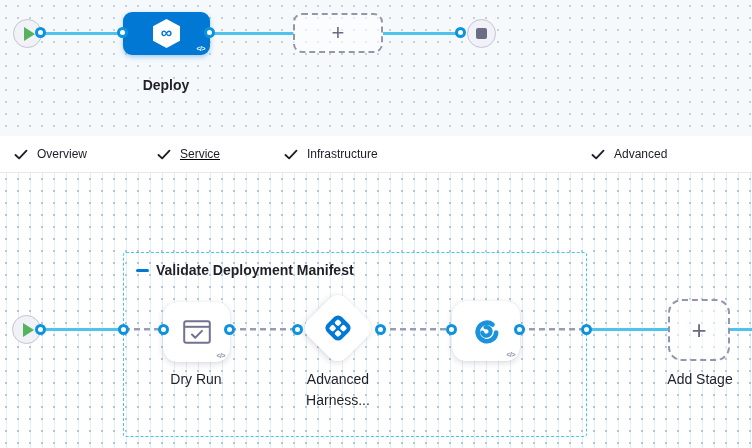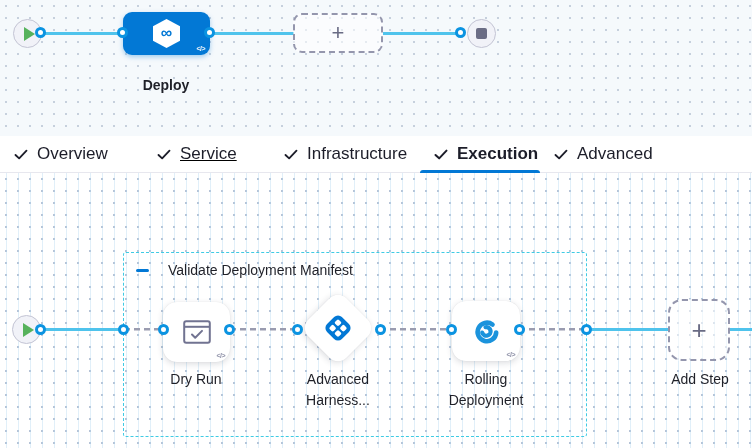--- a/index.html
+++ b/index.html
@@ -21,24 +21,24 @@
     background-size:12px 12px,12px 12px;
     background-position:6px 0,0 0;
   }
 
   
   .tabbar{
     position:absolute;left:0;top:136px;width:752px;height:37px;
     background:#ffffff;border-bottom:1px solid #e7e7ee;box-sizing:border-box;z-index:10;
   }
   .tab{position:absolute;top:0;height:36px;display:flex;align-items:center;gap:9px;cursor:pointer;}
-  .tab .lbl{font-size:17px;color:#1c1d29;font-weight:500;white-space:nowrap;}
+  .tab .lbl{font-size:12px;color:#1c1d29;font-weight:500;white-space:nowrap;}
   .tab.active .lbl{font-weight:700;}
   .tab .underline{position:absolute;left:-14px;right:-2px;bottom:-1px;height:3px;background:#0278d5;border-radius:3px 3px 0 0;}
-  .t0{left:14px;} .t1{left:157px;text-decoration:underline;} .t2{left:284px;} .t3{left:434px;} .t4{left:554px;}
+  .t0{left:14px;} .t1{left:157px;text-decoration:underline;} .t2{left:284px;} .t3{left:434px;} .t4{left:591px;}
 
   
   .round-btn{
     position:absolute;width:29px;height:29px;border-radius:50%;
     background:#f1f2f8;border:1px solid #c3c4d4;box-sizing:border-box;
     display:flex;align-items:center;justify-content:center;z-index:4;cursor:pointer;
   }
   .play-tri{width:0;height:0;border-left:11px solid #56b25c;border-top:7px solid transparent;border-bottom:7px solid transparent;margin-left:3px;}
   .stop-sq{width:11px;height:11px;border-radius:2px;background:#6b6d85;}
   .node{
@@ -71,21 +71,21 @@
   .plus{color:#696b84;font-size:22px;font-weight:300;line-height:1;}
   .add-stage{left:293px;top:13px;width:90px;height:40px;border-radius:9px;}
   .add-step{left:668px;top:126px;width:62px;height:62px;border-radius:14px;}
   .add-step .plus{font-size:26px;}
 
   
   .step-group{
     position:absolute;left:123px;top:79px;width:464px;height:185px;
     border:1.6px dashed #3fcbe4;border-radius:3px;box-sizing:border-box;z-index:0;
   }
-  .group-label{position:absolute;left:12px;top:9px;display:flex;align-items:center;gap:19px;cursor:pointer;}
+  .group-label{position:absolute;left:12px;top:9px;display:flex;align-items:center;gap:7px;cursor:pointer;font-weight:bold;}
   .group-label .dash{width:13px;height:3px;background:#0278d5;border-radius:2px;}
   .group-label .txt{font-size:14px;color:#1f2028;}
   .step-card{
     position:absolute;background:#fff;border-radius:14px;z-index:3;cursor:pointer;
     box-shadow:0 2px 6px rgba(40,41,61,0.16),0 0 1px rgba(40,41,61,0.12);
     display:flex;align-items:center;justify-content:center;
   }
   .diamond{
     position:absolute;left:311px;top:128px;width:54px;height:54px;background:#fff;border-radius:12px;
     transform:rotate(45deg);z-index:3;cursor:pointer;
@@ -141,27 +141,20 @@
     <svg width="14" height="11" viewBox="0 0 15 12">
         <path d="M1.5 6.5 L5.5 10.2 L13.5 1.8" stroke="#1c1d29" stroke-width="2" fill="none" stroke-linecap="round" stroke-linejoin="round"></path>
       </svg>
     <span class="lbl">Service</span>
   </div>
   <div class="tab t2">
     <svg width="14" height="11" viewBox="0 0 15 12">
         <path d="M1.5 6.5 L5.5 10.2 L13.5 1.8" stroke="#1c1d29" stroke-width="2" fill="none" stroke-linecap="round" stroke-linejoin="round"></path>
       </svg>
     <span class="lbl">Infrastructure</span>
-  </div>
-  <div class="tab t3 active">
-    <svg width="14" height="11" viewBox="0 0 15 12">
-        <path d="M1.5 6.5 L5.5 10.2 L13.5 1.8" stroke="#1c1d29" stroke-width="2.2" fill="none" stroke-linecap="round" stroke-linejoin="round"></path>
-      </svg>
-    <span class="lbl">Execution</span>
-    <div class="underline"></div>
   </div>
   <div class="tab t4">
     <svg width="14" height="11" viewBox="0 0 15 12">
         <path d="M1.5 6.5 L5.5 10.2 L13.5 1.8" stroke="#1c1d29" stroke-width="2" fill="none" stroke-linecap="round" stroke-linejoin="round"></path>
       </svg>
     <span class="lbl">Advanced</span>
   </div>
 </div>
 
 <div class="canvas-bottom">
@@ -222,15 +215,14 @@
   <div class="node" style="left:158px;top:151px;"></div>
   <div class="node" style="left:224px;top:151px;"></div>
   <div class="node" style="left:292px;top:151px;"></div>
   <div class="node" style="left:375px;top:151px;"></div>
   <div class="node" style="left:446px;top:151px;"></div>
   <div class="node" style="left:514px;top:151px;"></div>
   <div class="node" style="left:581px;top:151px;"></div>
 
   <div class="graph-label" style="left:146px;top:196px;width:100px;">Dry Run</div>
   <div class="graph-label" style="left:296px;top:196px;width:84px;">Advanced Harness...</div>
-  <div class="graph-label" style="left:431px;top:196px;width:110px;">Rolling Deployment</div>
-  <div class="graph-label" style="left:659px;top:196px;width:82px;">Add Step</div>
+  <div class="graph-label" style="left:659px;top:196px;width:82px;">Add Stage</div>
 </div>
 
 </body></html>

